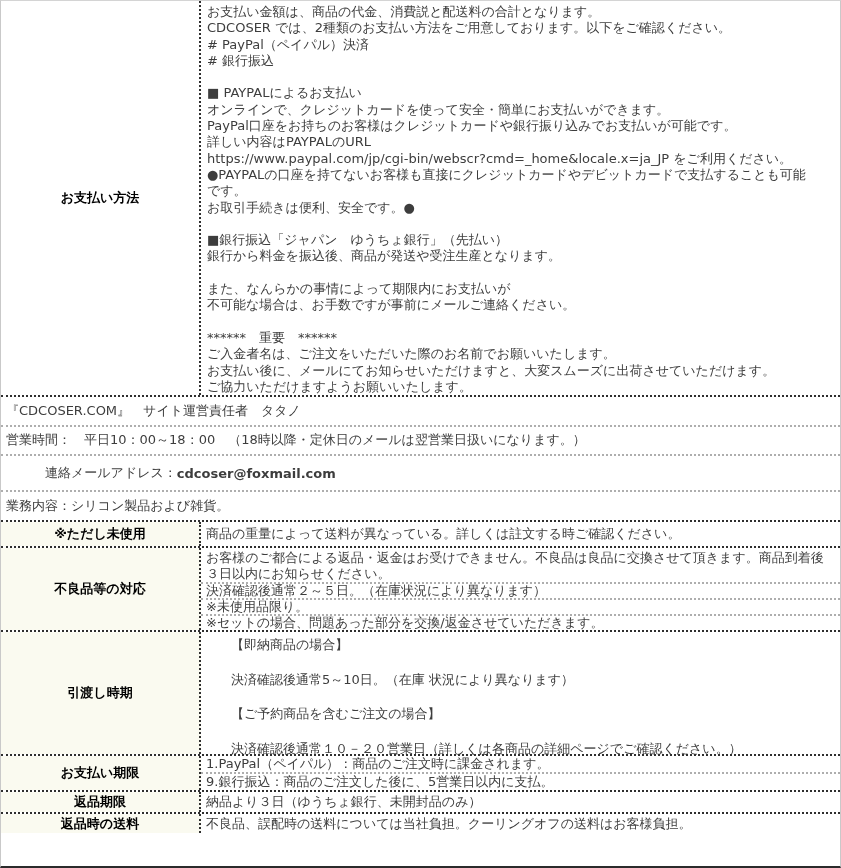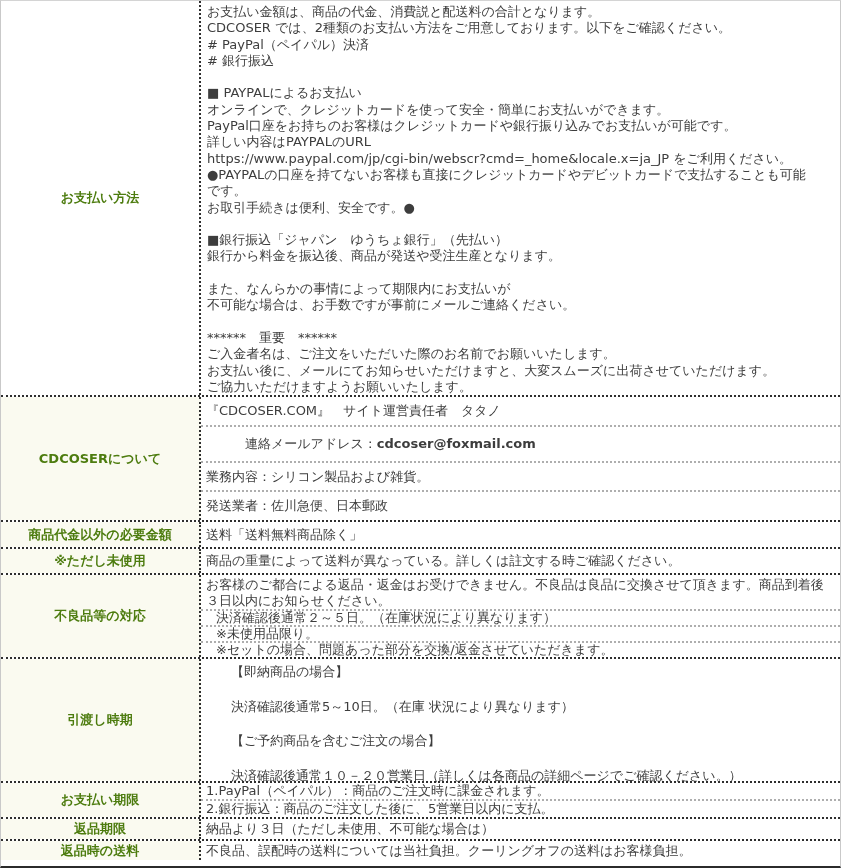--- a/index.html
+++ b/index.html
@@ -32,21 +32,21 @@
   .hdr {
     flex: 0 0 200px;
     box-sizing: border-box;
     border-right: 2px dotted #2e2e2e;
     background: #fafaf0;
     display: flex;
     align-items: center;
     justify-content: center;
     text-align: center;
     font-weight: bold;
-    color: #4d7c0f;
+    color: #000000;
     padding: 0 6px;
   }
   .hdr.white { background: #ffffff; }
   .cell {
     flex: 1 1 auto;
     box-sizing: border-box;
     min-width: 0;
   }
   .multiline {
     white-space: pre-line;
@@ -67,21 +67,21 @@
   
   .r1 { height: 394px; }
   .r1 .multiline { line-height: 16.3px; }
   .r2 { height: 125px; }
   .r2 .sub { flex: 1 1 0; }
   .r2 .sub-email { flex: 1.25 1 0; padding-left: 44px; }
   .r3 { height: 27px; }
   .r4 { height: 26px; }
   .r5 { height: 84px; }
   .r5 .sub-policy { flex: 1 1 auto; line-height: 16px; padding: 2px 5px; display:block; }
-  .r5 .sub-tight { flex: 0 0 auto; line-height: 14px; padding: 0 15px; display:block; }
+  .r5 .sub-tight { flex: 0 0 auto; line-height: 14px; padding: 0 5px; display:block; }
   .r6 { height: 124px; }
   .r6 .multiline { line-height: 17.3px; padding-top: 4px; padding-left: 30px; }
   .r7 { height: 36px; }
   .r7 .sub { flex: 1 1 0; }
   .r8 { height: 22px; }
   .r9 { height: 21px; font-family: Liberation Mono, monospace; }
   .single { display: flex; align-items: center; padding: 0 5px; }
 </style>
 </head>
 <body>
@@ -111,36 +111,31 @@
 また、なんらかの事情によって期限内にお支払いが
 不可能な場合は、お手数ですが事前にメールご連絡ください。
 
 ******　重要　******
 ご入金者名は、ご注文をいただいた際のお名前でお願いいたします。
 お支払い後に、メールにてお知らせいただけますと、大変スムーズに出荷させていただけます。
 ご協力いただけますようお願いいたします。</div>
     </div>
 
     <div class="row r2">
-      <div class="hdr">CDCOSERについて</div>
       <div class="cell subs">
         <div class="sub">『CDCOSER.COM』　サイト運営責任者　タタノ</div>
+        <div class="sub">営業時間：　平日10：00～18：00　（18時以降・定休日のメールは翌営業日扱いになります。）</div>
         <div class="sub sub-email">
           <span>連絡メールアドレス：</span>
             <span class="b">cdcoser@foxmail.com</span>
         </div>
         <div class="sub">業務内容：シリコン製品および雑貨。</div>
-        <div class="sub">発送業者：佐川急便、日本郵政</div>
       </div>
     </div>
 
-    <div class="row r3">
-      <div class="hdr">商品代金以外の必要金額</div>
-      <div class="cell single">送料「送料無料商品除く」</div>
-    </div>
 
     <div class="row r4">
       <div class="hdr">※ただし未使用</div>
       <div class="cell single">商品の重量によって送料が異なっている。詳しくは註文する時ご確認ください。</div>
     </div>
 
     <div class="row r5">
       <div class="hdr">不良品等の対応</div>
       <div class="cell subs">
         <div class="sub sub-policy">お客様のご都合による返品・返金はお受けできません。不良品は良品に交換させて頂きます。商品到着後３日以内にお知らせください。</div>
@@ -158,27 +153,27 @@
 
 【ご予約商品を含むご注文の場合】
 
 決済確認後通常１０－２０営業日（詳しくは各商品の詳細ページでご確認ください。）</div>
     </div>
 
     <div class="row r7">
       <div class="hdr">お支払い期限</div>
       <div class="cell subs">
         <div class="sub">1.PayPal（ペイパル）：商品のご注文時に課金されます。</div>
-        <div class="sub">2.銀行振込：商品のご注文した後に、5営業日以内に支払。</div>
+        <div class="sub">9.銀行振込：商品のご注文した後に、5営業日以内に支払。</div>
       </div>
     </div>
 
     <div class="row r8">
       <div class="hdr">返品期限</div>
-      <div class="cell single">納品より３日（ただし未使用、不可能な場合は）</div>
+      <div class="cell single">納品より３日（ゆうちょ銀行、未開封品のみ）</div>
     </div>
 
     <div class="row r9">
       <div class="hdr">返品時の送料</div>
       <div class="cell single">不良品、誤配時の送料については当社負担。クーリングオフの送料はお客様負担。</div>
     </div>
 
   </div>
 </div>
 

